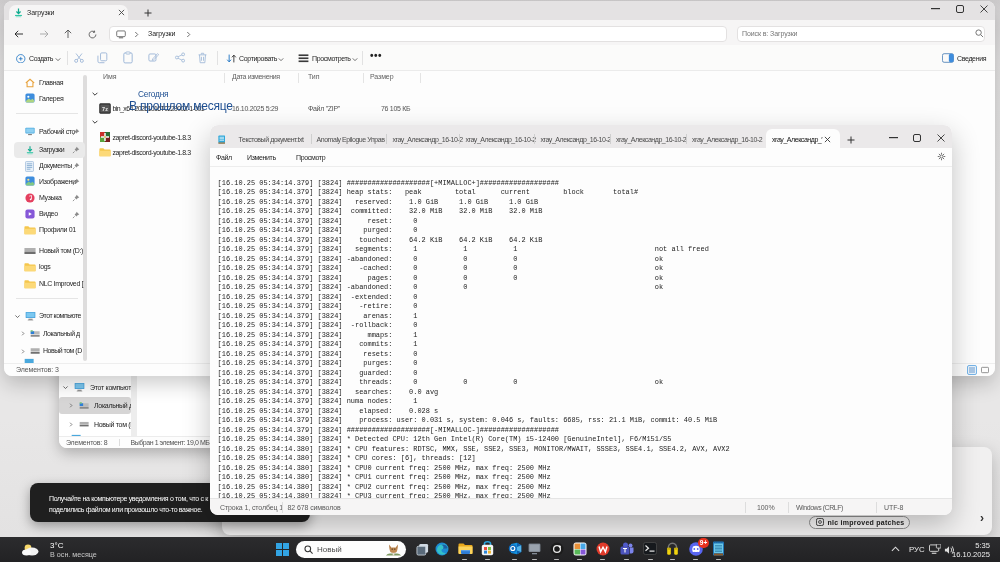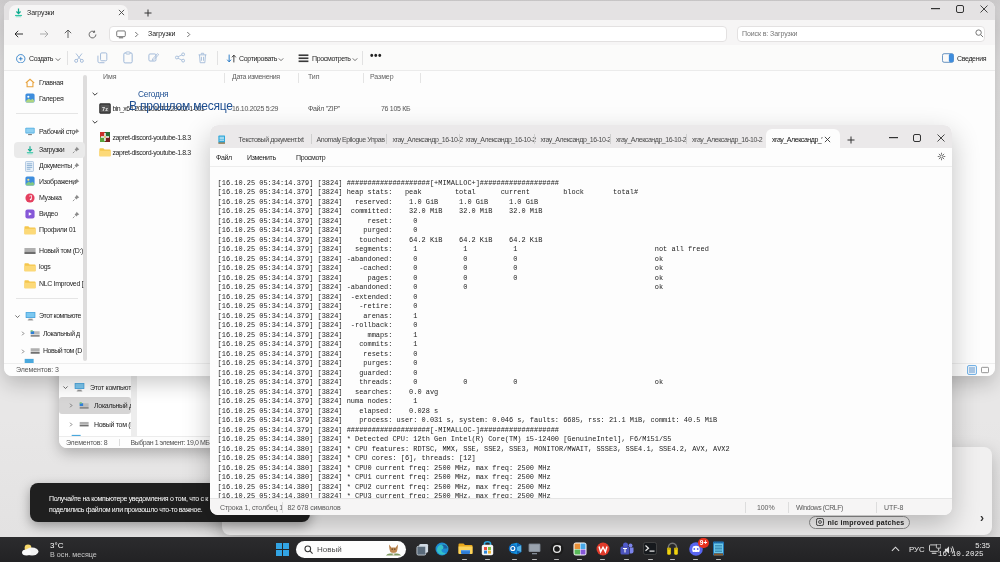--- a/index.html
+++ b/index.html
@@ -631,14 +631,14 @@
   <svg class="ico" style="left:929px; top:7px;" width="12" height="11" viewBox="0 0 13 12">
       <rect x="0.5" y="1" width="10" height="7" rx="1" fill="none" stroke="#ddd" stroke-width="1"></rect>
       <rect x="3" y="9.5" width="5" height="1.2" fill="#ddd"></rect>
       <rect x="8" y="0" width="5" height="4.5" rx="0.8" fill="#2a2a2c" stroke="#ddd" stroke-width="0.9"></rect>
     </svg>
   <svg class="ico" style="left:944px; top:7.5px;" width="11" height="10" viewBox="0 0 12 10">
       <path d="M1 3.5 L3 3.5 L5.5 1 L5.5 9 L3 6.5 L1 6.5 Z" fill="#ddd"></path>
       <path d="M7.5 2.5 Q9.5 5 7.5 7.5 M9 1 Q12 5 9 9" fill="none" stroke="#ddd" stroke-width="1"></path>
     </svg>
   <div class="abs" style="left:958px; top:3.5px; width:32px; text-align:right; font-size:7.6px; color:#eee;">5:35</div>
-  <div class="abs" style="left:938px; top:13px; width:52px; text-align:left; font-size:7.6px; color:#eee;font-family:Liberation Mono, monospace;">16.10.2025</div>
+  <div class="abs" style="left:938px; top:13px; width:52px; text-align:right; font-size:7.6px; color:#eee;">16.10.2025</div>
 </div>
 
 </body></html>

